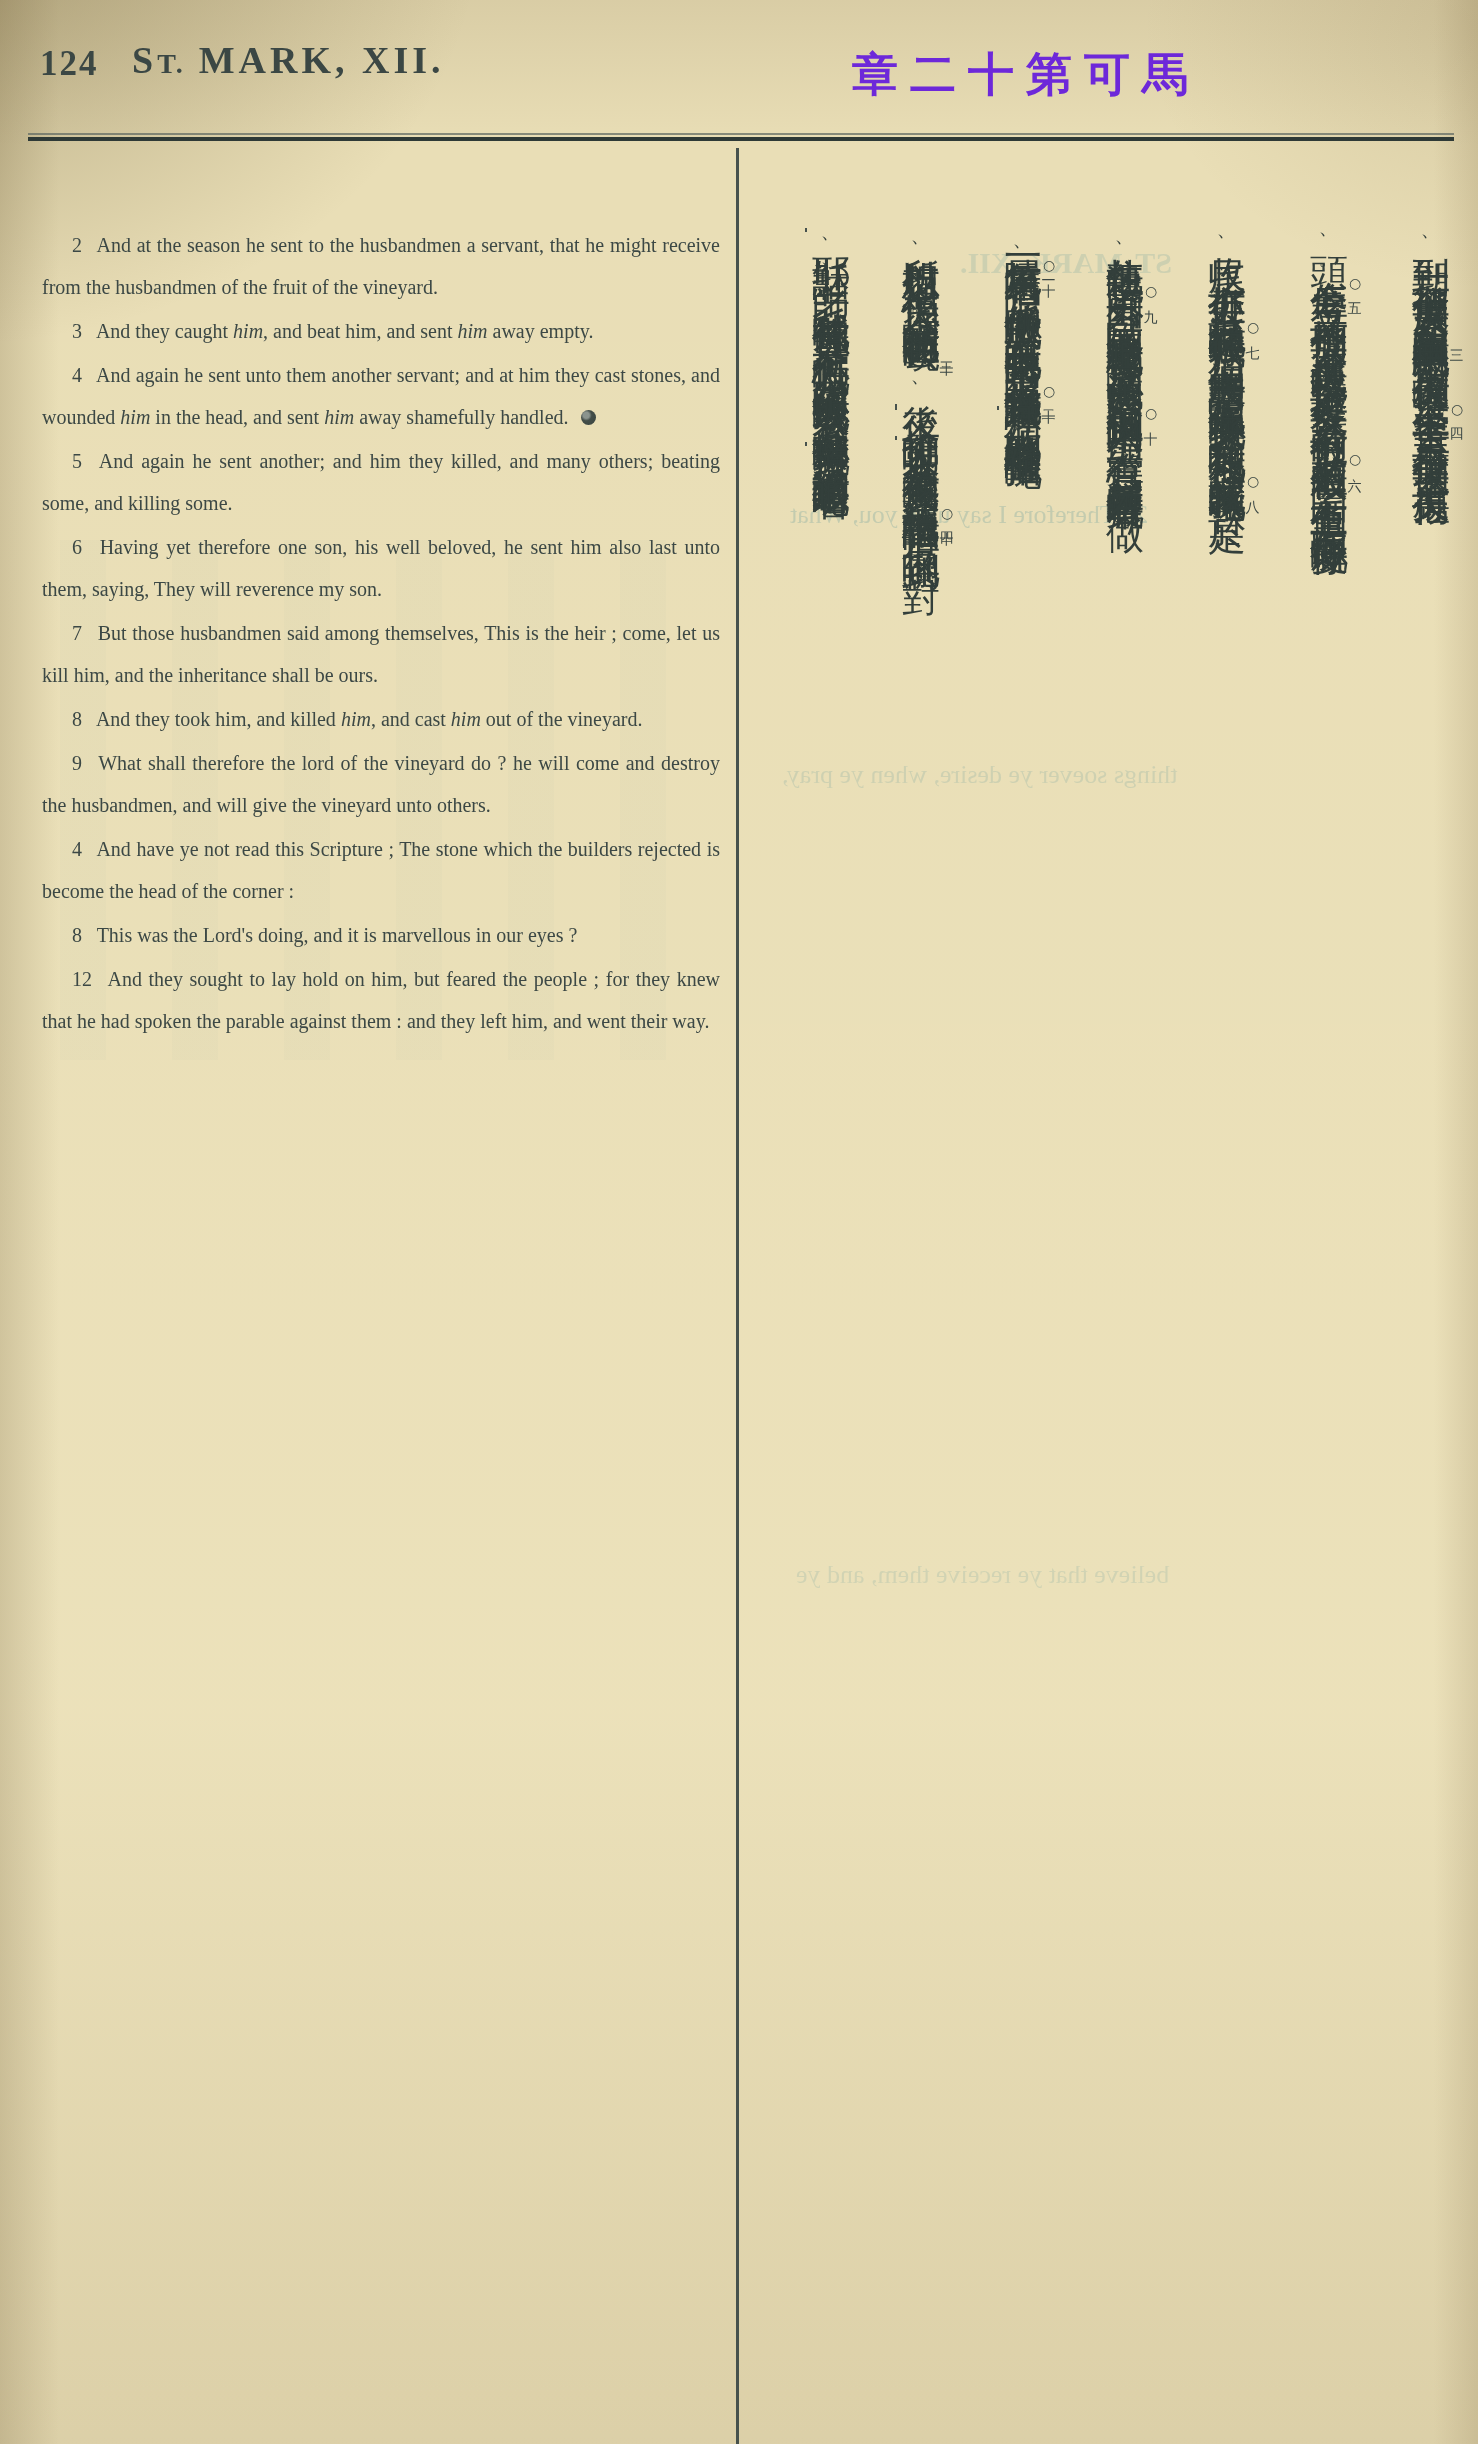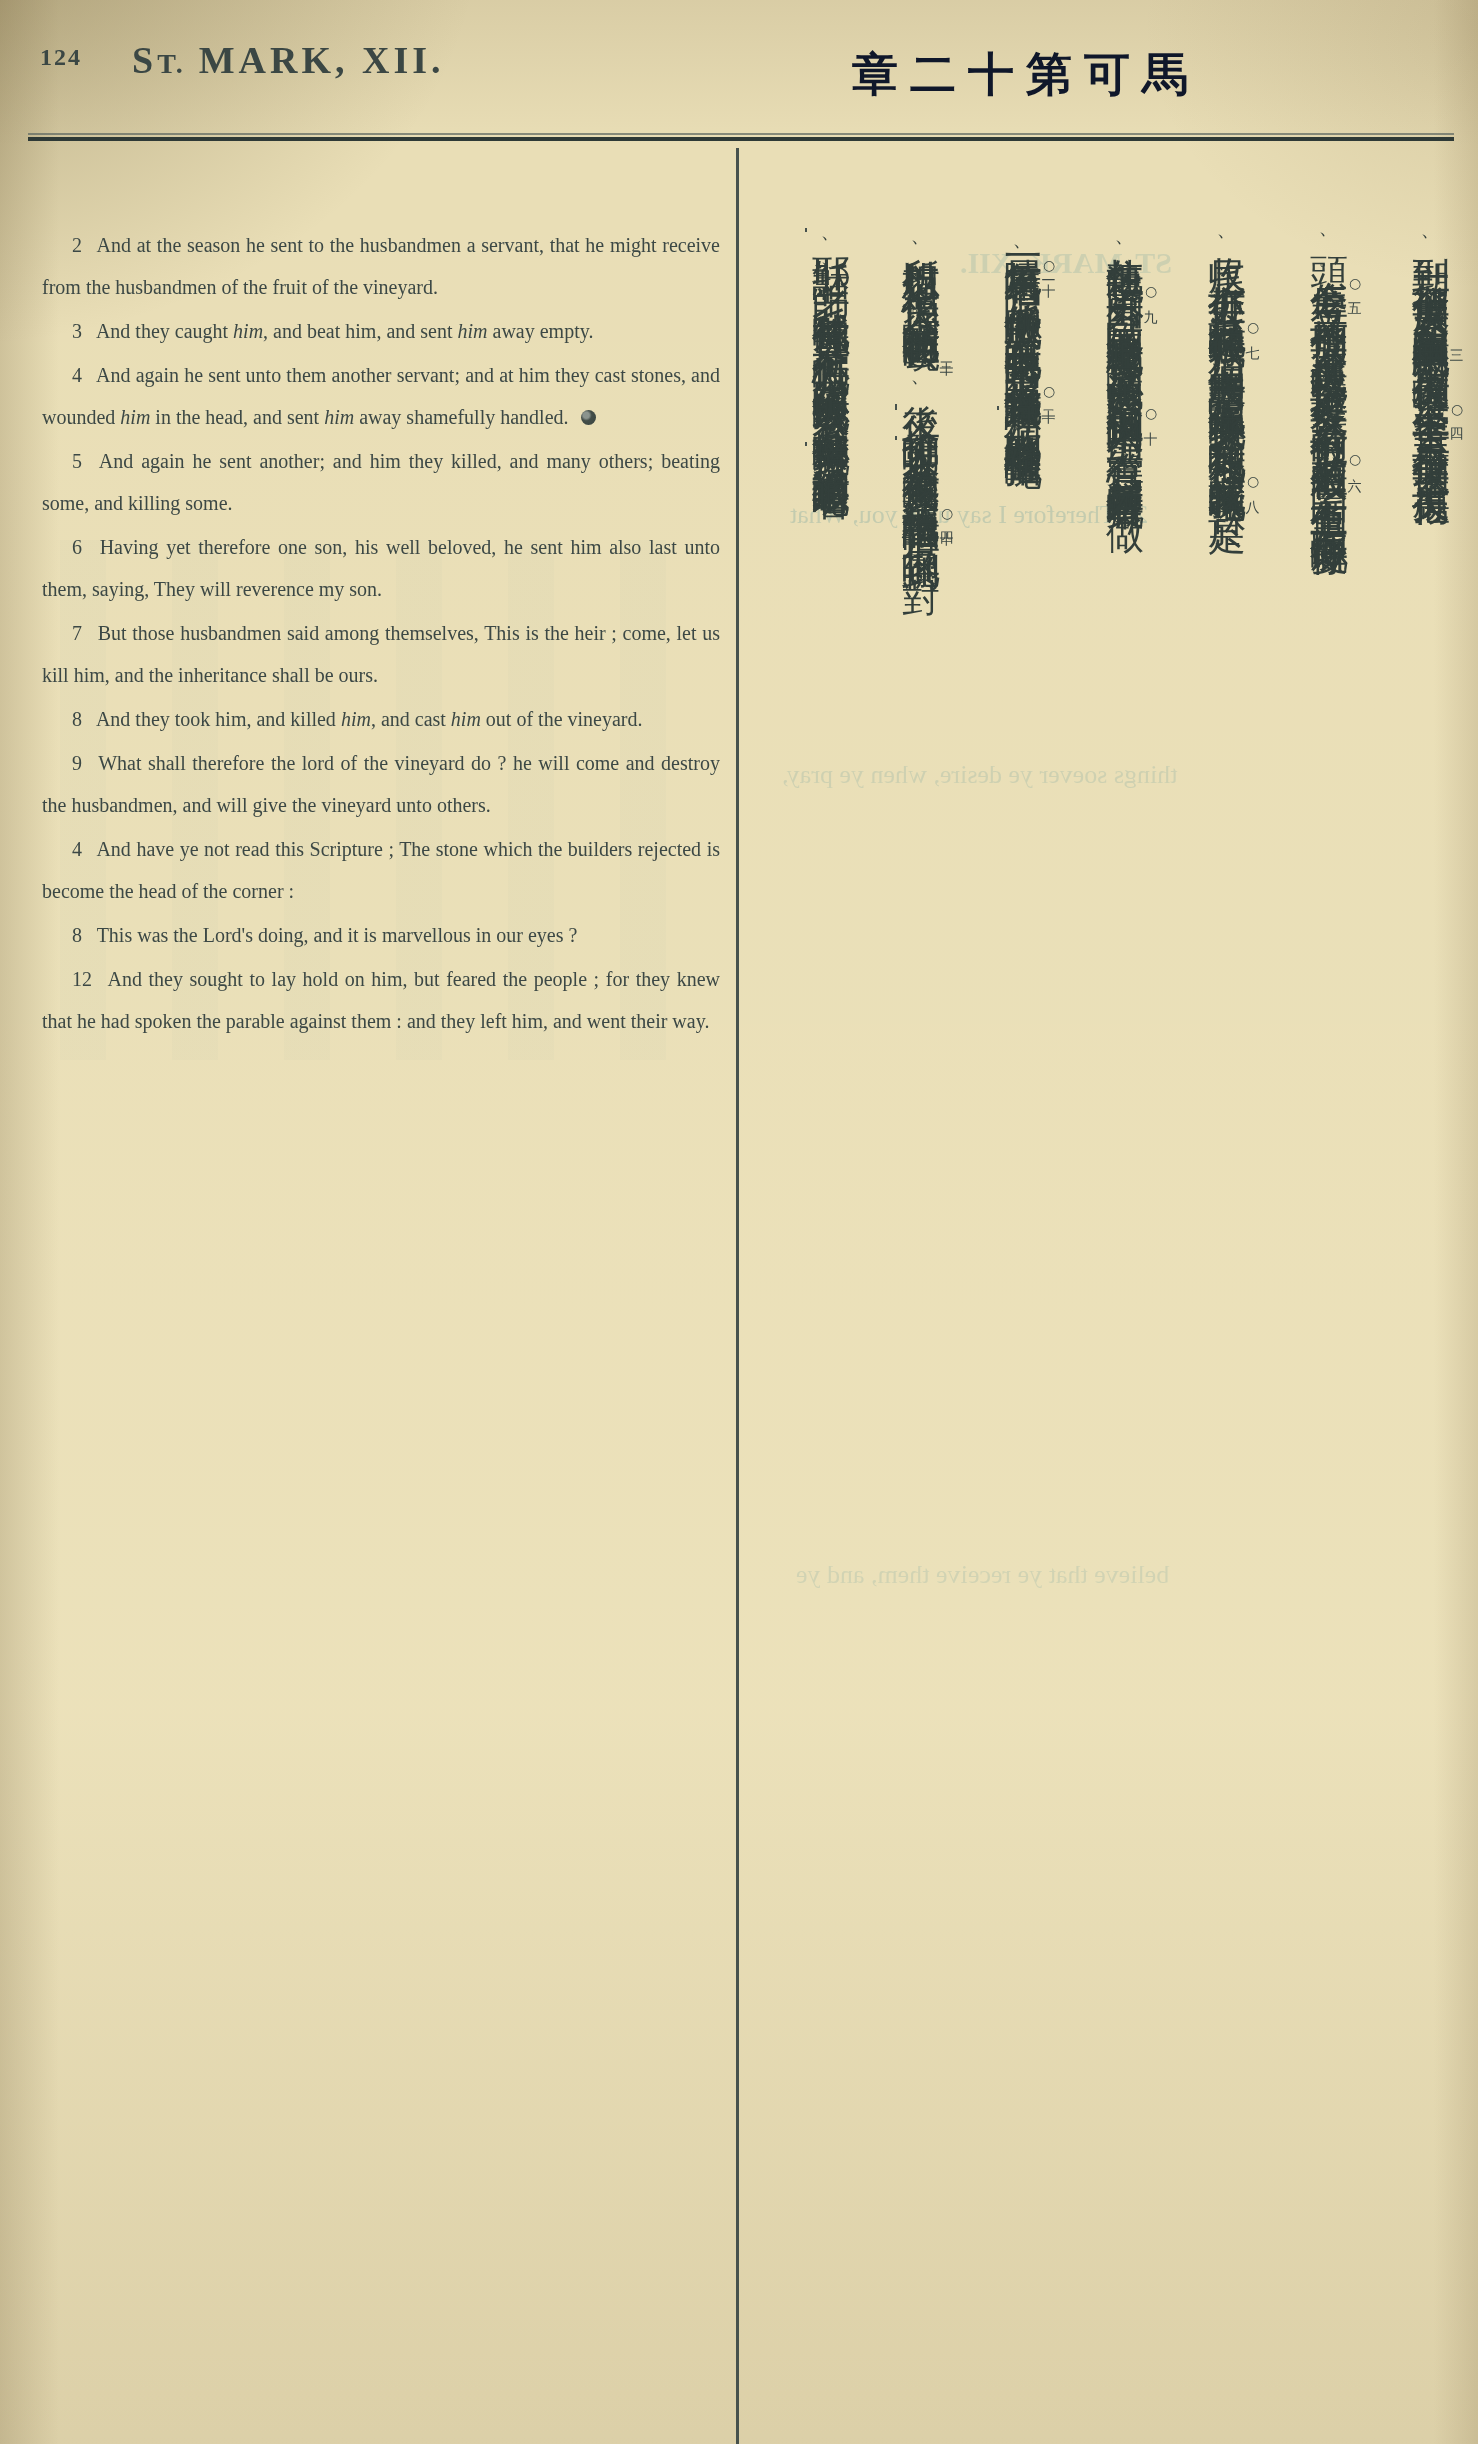--- a/index.html
+++ b/index.html
@@ -8,26 +8,26 @@
     background:
       radial-gradient(900px 700px at -4% -3%, rgba(105,90,52,.42), rgba(105,90,52,0) 60%),
       radial-gradient(500px 380px at 101% 1%, rgba(120,100,60,.16), rgba(120,100,60,0) 70%),
       linear-gradient(90deg, rgba(110,92,55,.22) 0, rgba(110,92,55,0) 4%, rgba(110,92,55,0) 97%, rgba(120,100,62,.18) 100%),
       linear-gradient(180deg, rgba(120,100,62,.14) 0, rgba(120,100,62,0) 6%, rgba(255,248,215,.12) 70%, rgba(125,105,65,.12) 100%),
       #e9deb6;
     font-family:"Liberation Serif","DejaVu Serif",serif;
     color:#3b4744;
   }
   
-  .page-number{position:absolute;left:40px;top:44px;font-size:24px;font-weight:700;letter-spacing:2px;}
+  .page-number{position:absolute;left:40px;top:44px;font-size:35px;font-weight:700;letter-spacing:2px;}
   .running-title{position:absolute;left:132px;top:38px;font-weight:700;white-space:nowrap;}
   .running-title .big{font-size:38px;letter-spacing:4px;}
   .running-title .sc{font-size:28px;letter-spacing:2px;}
   .chinese-title{position:absolute;left:852px;top:44px;font-size:46px;font-weight:700;letter-spacing:12px;
-    font-family:"DejaVu Sans",sans-serif;color:#0f172a;}
+    font-family:"DejaVu Sans",sans-serif;color:#6d28d9;}
   .rule-thin{position:absolute;top:133px;left:28px;width:1426px;height:2px;background:#5c6761;opacity:.7;}
   .rule-thick{position:absolute;top:137px;left:28px;width:1426px;height:4px;background:#2e3936;}
   .divider{position:absolute;left:736px;top:148px;bottom:0;width:3px;background:#47524d;}
   
   .english-column{position:absolute;left:42px;top:224px;width:678px;font-size:20px;line-height:42px;
     text-align:justify;color:#3c4845;}
   .verse{margin:0 0 2px 0;text-indent:30px;}
   .verse .vnum{padding-right:10px;}
   .verse i{font-style:italic;}
   .blot{display:inline-block;width:15px;height:15px;border-radius:50%;margin-left:12px;vertical-align:-1px;

